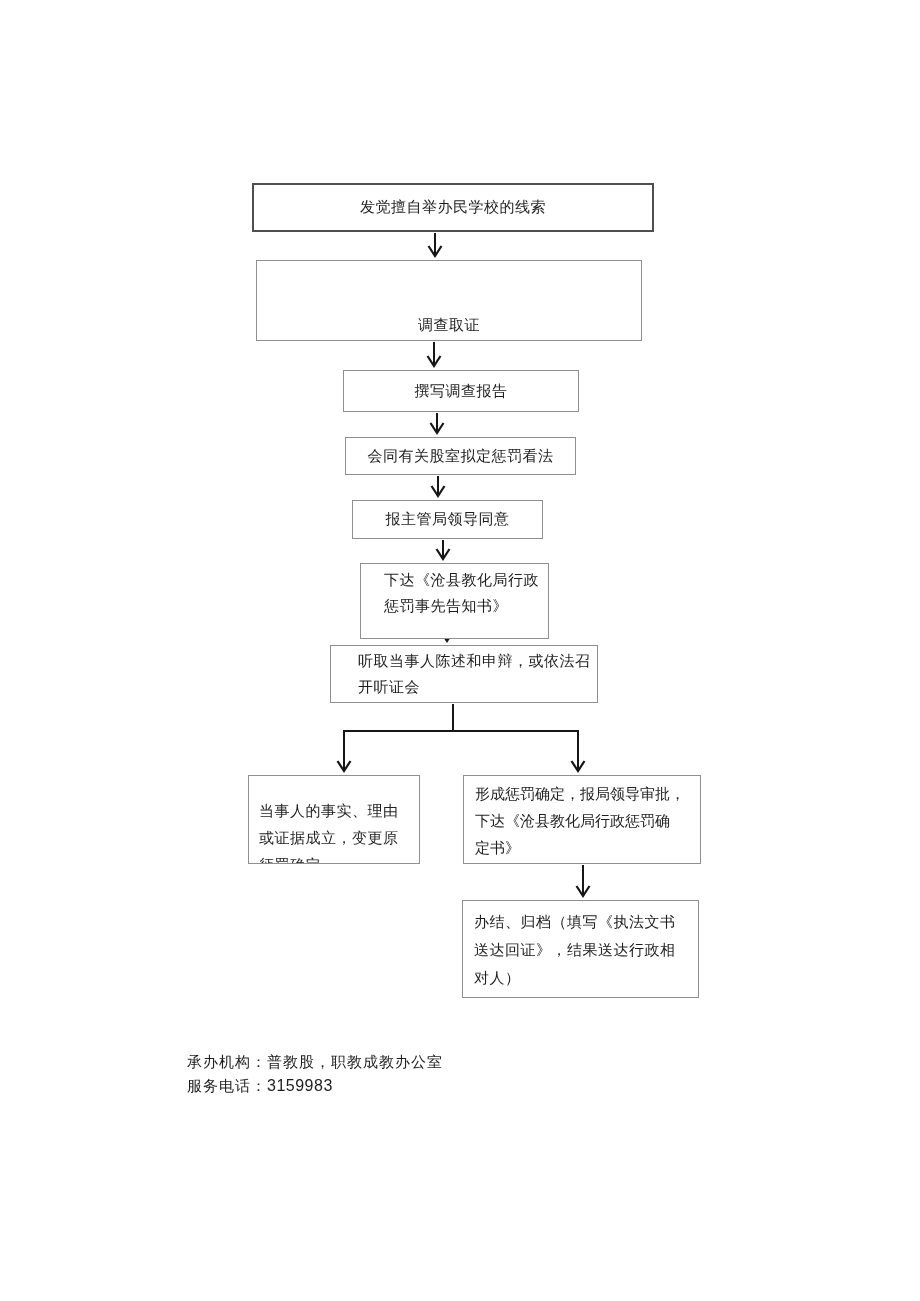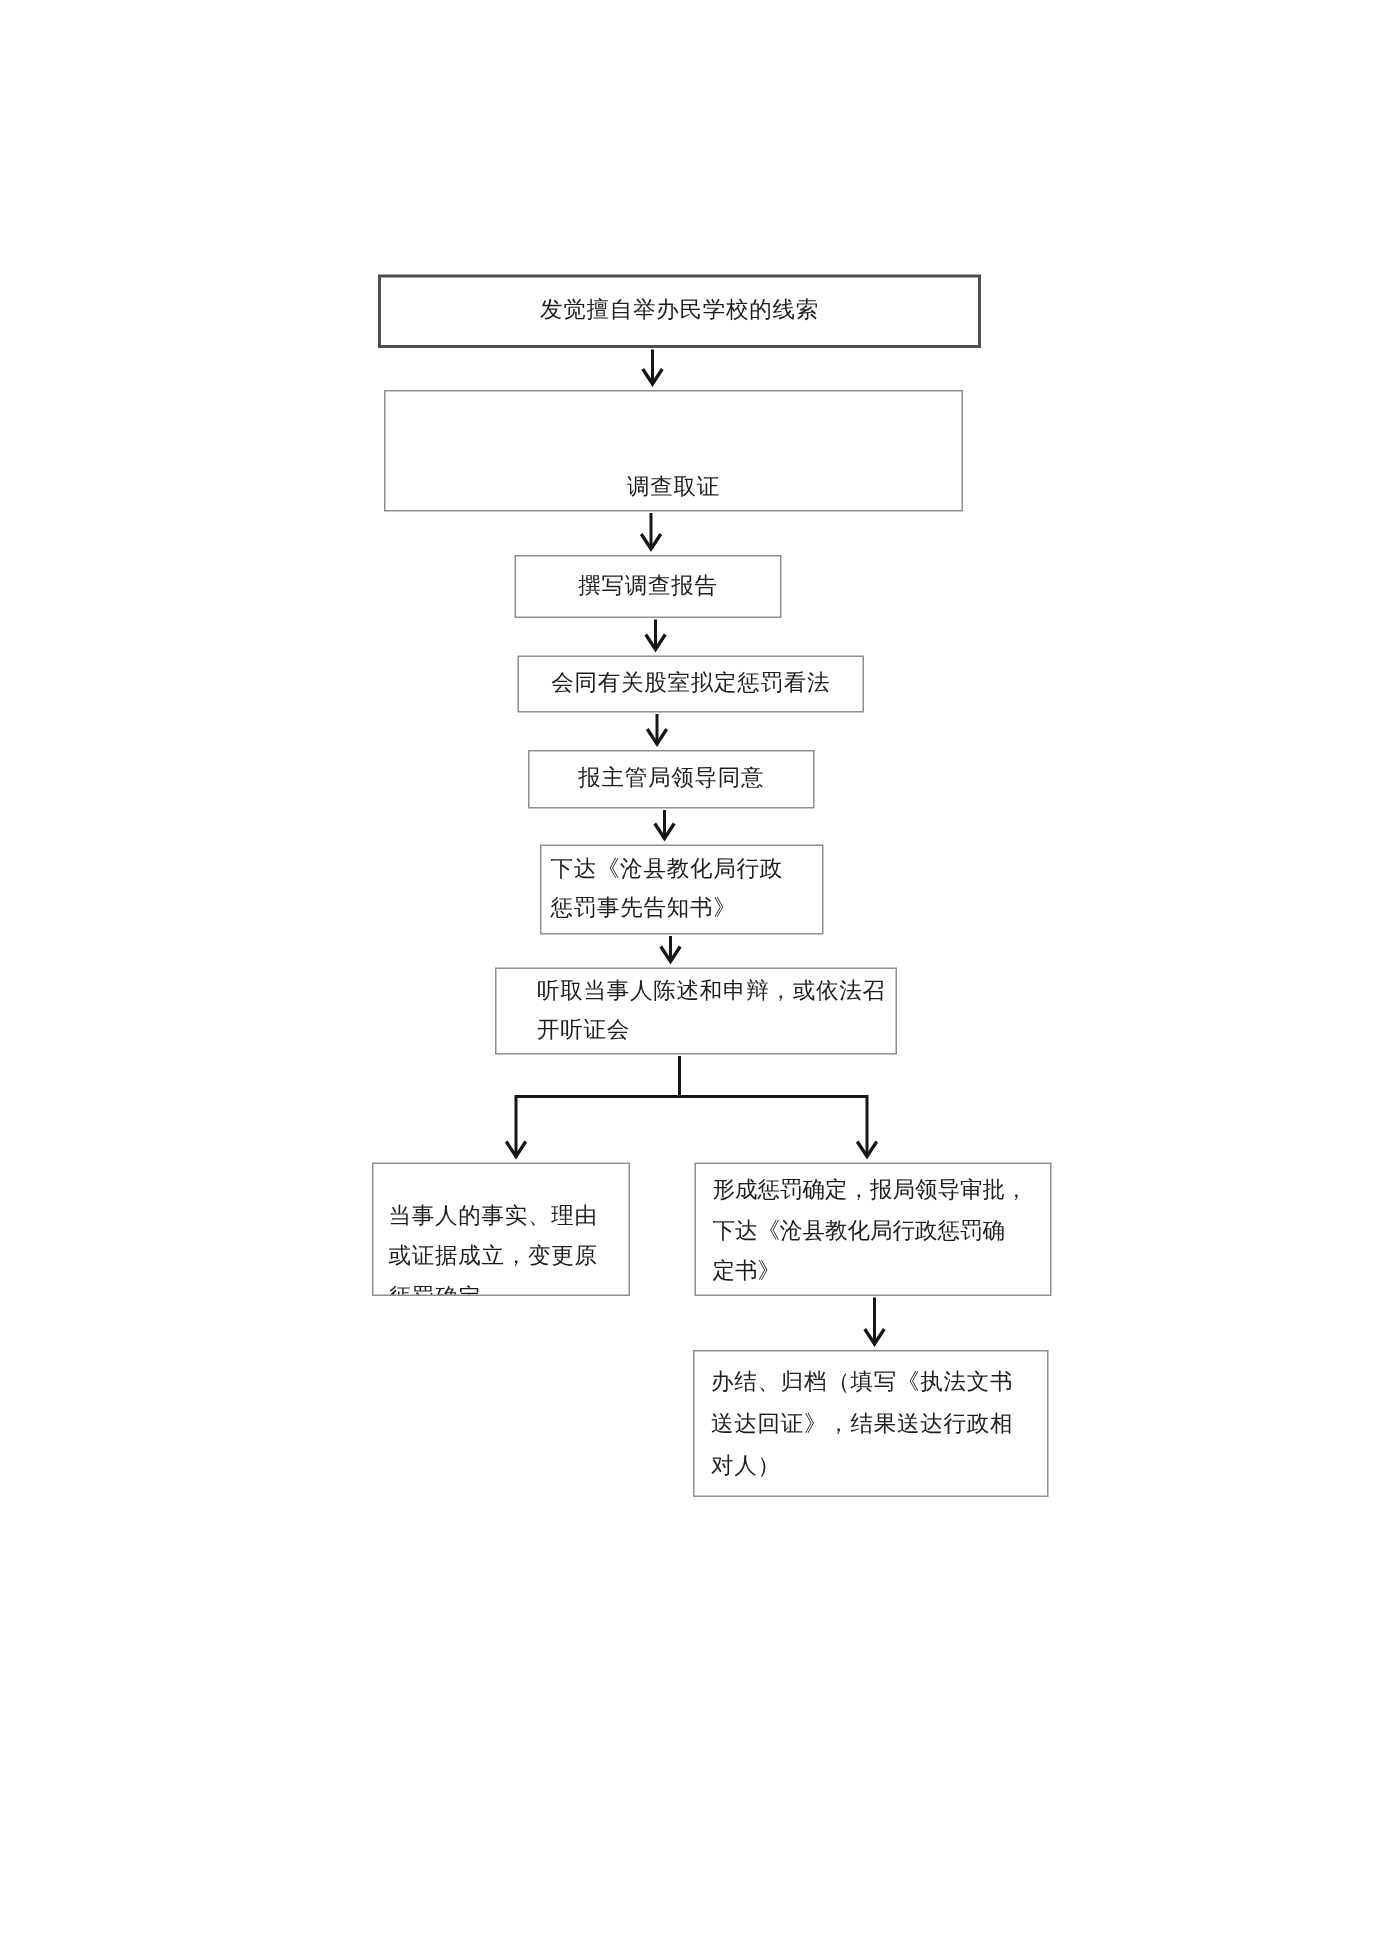--- a/index.html
+++ b/index.html
@@ -34,24 +34,24 @@
     align-items: center;
     justify-content: center;
     text-align: center;
   }
   .node .title-line {
     text-align: center;
     line-height: 25px;
   }
   #n-clue      { left: 252px; top: 183px; width: 402px; height: 49px; border: 2px solid #4f4f4f; }
   #n-invest    { left: 256px; top: 260px; width: 386px; height: 81px; padding: 2px 11px; }
-  #n-report    { left: 343px; top: 370px; width: 178px; height: 42px; }
+  #n-report    { left: 343px; top: 370px; width: 236px; height: 42px; }
   #n-opinion   { left: 345px; top: 437px; width: 231px; height: 38px; }
   #n-approval  { left: 352px; top: 500px; width: 191px; height: 39px; }
-  #n-notice    { left: 360px; top: 563px; width: 189px; height: 60px; padding: 3px 6px; line-height: 26px; }
+  #n-notice    { left: 360px; top: 563px; width: 189px; height: 76px; padding: 3px 23px; line-height: 26px; }
   #n-hearing   { left: 330px; top: 645px; width: 268px; height: 58px; padding: 2px 27px; line-height: 26px; }
   #n-change    { left: 248px; top: 775px; width: 172px; height: 89px; padding: 22px 10px; line-height: 27px; }
   #n-decision  { left: 463px; top: 775px; width: 238px; height: 89px; padding: 5px 11px; line-height: 27px; letter-spacing: 0; }
   #n-archive   { left: 462px; top: 900px; width: 237px; height: 98px; padding: 7px 11px; line-height: 28px; }
   .footer {
     position: absolute;
     left: 187px;
     top: 1050px;
     font-size: 15px;
     line-height: 24px;
@@ -122,14 +122,20 @@
 惩罚确定。</div>
 
   <div class="node" id="n-archive">办结、归档（填写《执法文书
 送达回证》，结果送达行政相
 对人）</div>
 
   <div class="node" id="n-decision">形成惩罚确定，报局领导审批，
 下达《沧县教化局行政惩罚确
 定书》</div>
 
+  <div class="footer">
+    <div>承办机构：普教股，职教成教办公室</div>
+    <div>
+      <span>服务电话：</span><span class="phone-number">3159983</span>
+    </div>
+  </div>
 
 </div>
 
 </body></html>

